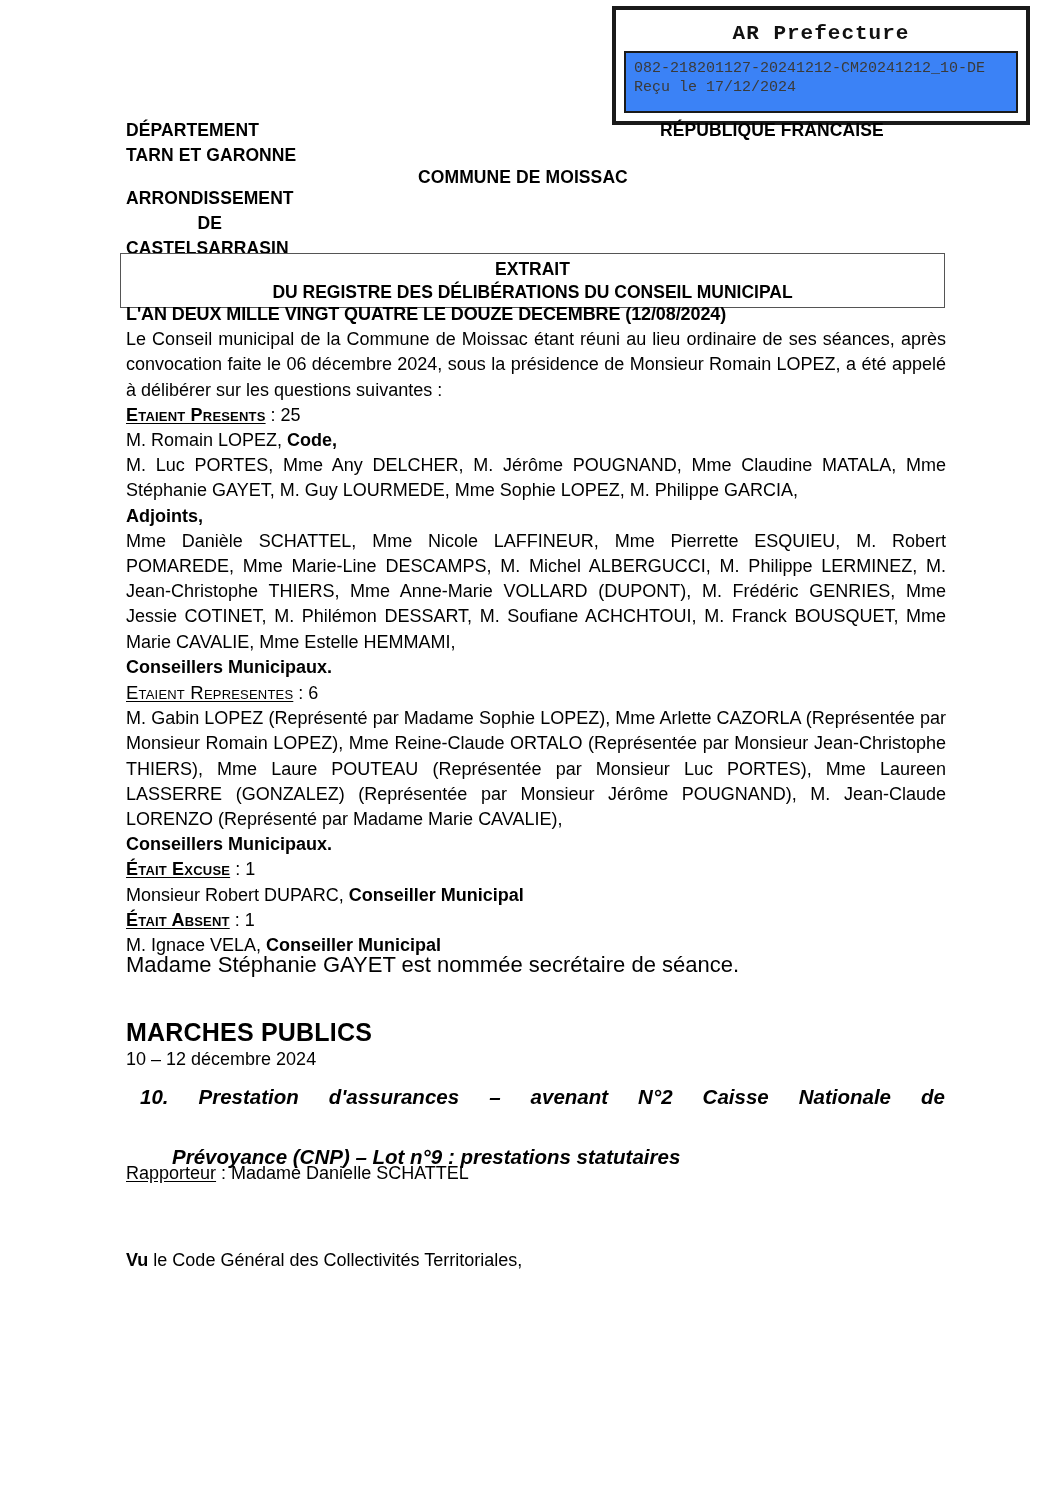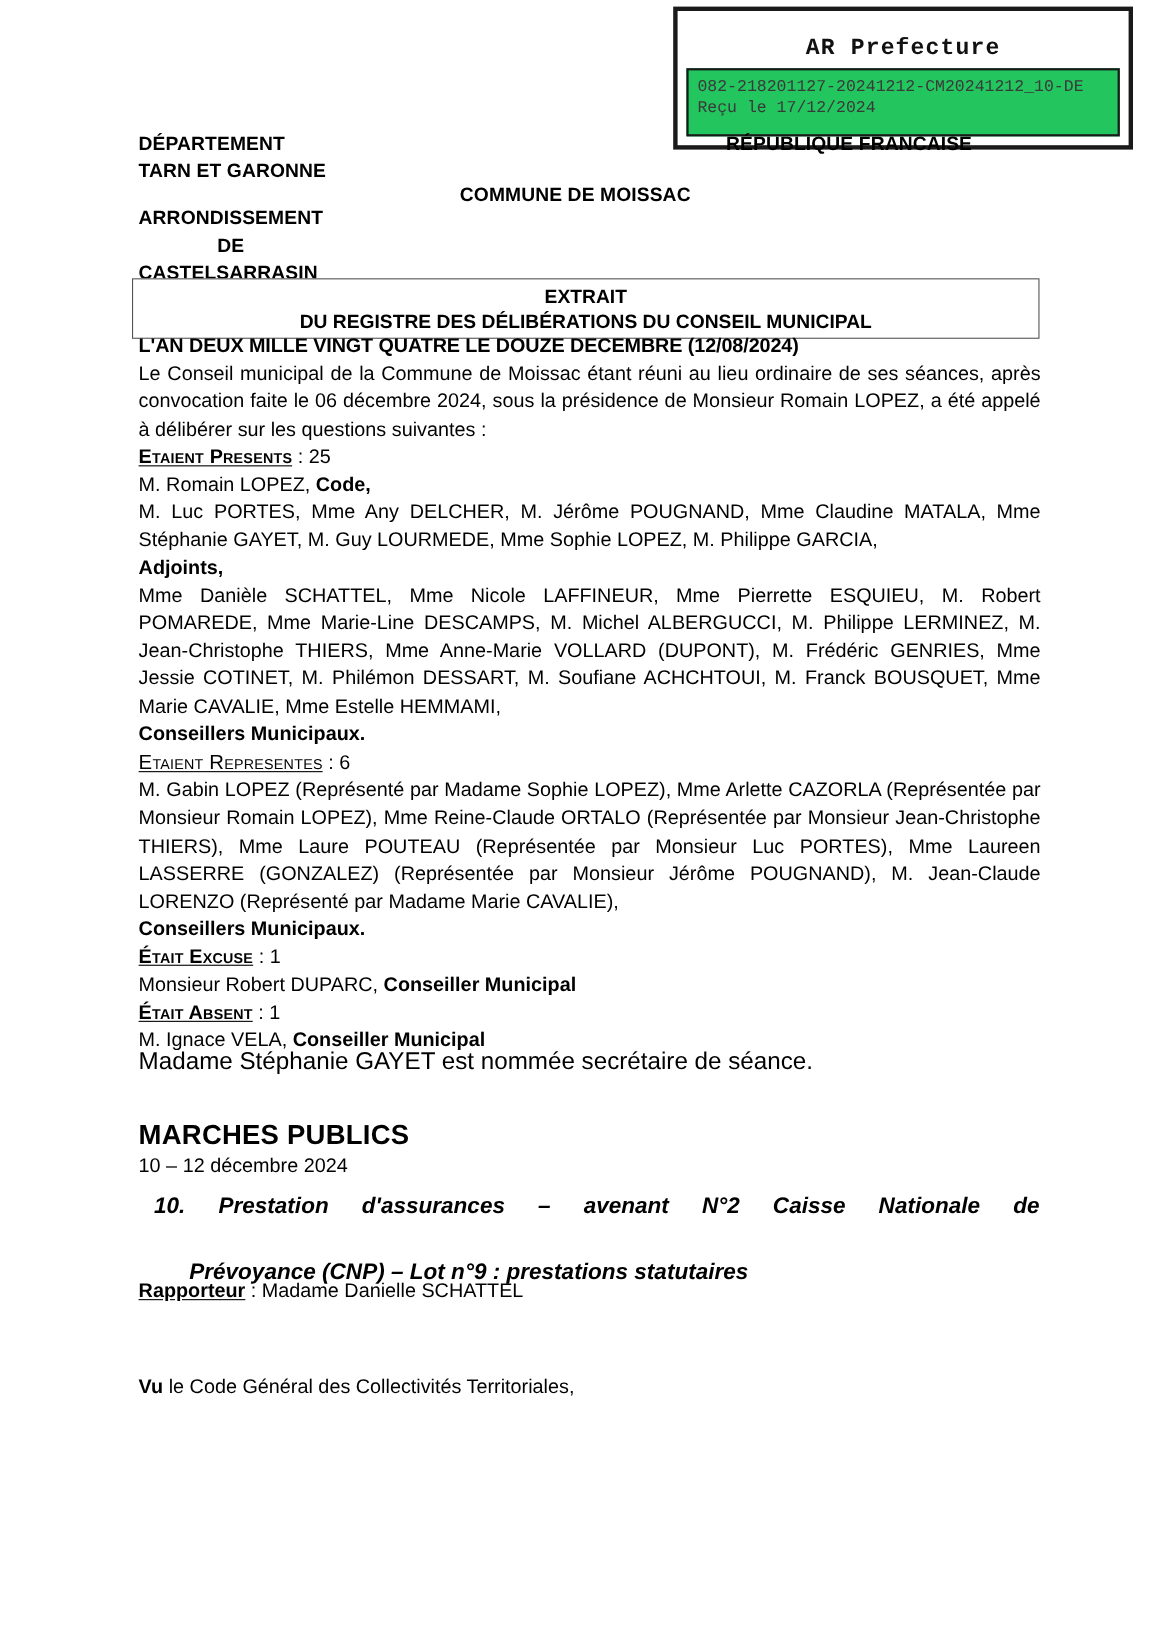--- a/index.html
+++ b/index.html
@@ -20,35 +20,35 @@
 
   
   .ar-stamp {
     position: absolute;
     left: 612px;
     top: 6px;
     width: 418px;
     border: 4px solid #1a1a1a;
     background: #ffffff;
     box-sizing: border-box;
-    padding: 21px 8px 8px 8px;
+    padding: 10px 8px 8px 8px;
   }
   .ar-stamp-title {
     font-family: "Liberation Mono", monospace;
     font-weight: bold;
     font-size: 21px;
     text-align: center;
     letter-spacing: 1px;
     margin: 2px 0 6px 0;
     color: #111;
   }
   .ar-stamp-body {
     border: 2px solid #1a1a1a;
     padding: 6px 8px 14px 8px;
-    background: #22c55e;
+    background: #3b82f6;
   }
   .ar-stamp-line {
     font-family: "Liberation Mono", monospace;
     font-size: 15px;
     line-height: 19px;
     color: #3a3a3a;
     white-space: pre;
   }
 
   
@@ -191,21 +191,20 @@
 
   .rapporteur {
     position: absolute;
     left: 126px;
     top: 1163px;
     font-size: 18px;
   }
   .rapporteur .lbl {
     text-decoration: underline;
     text-underline-offset: 2px;
-    font-weight: bold;
   }
 
   .vu-line {
     position: absolute;
     left: 126px;
     top: 1250px;
     font-size: 18px;
   }
   .vu-line b { font-weight: bold; }
 </style>

